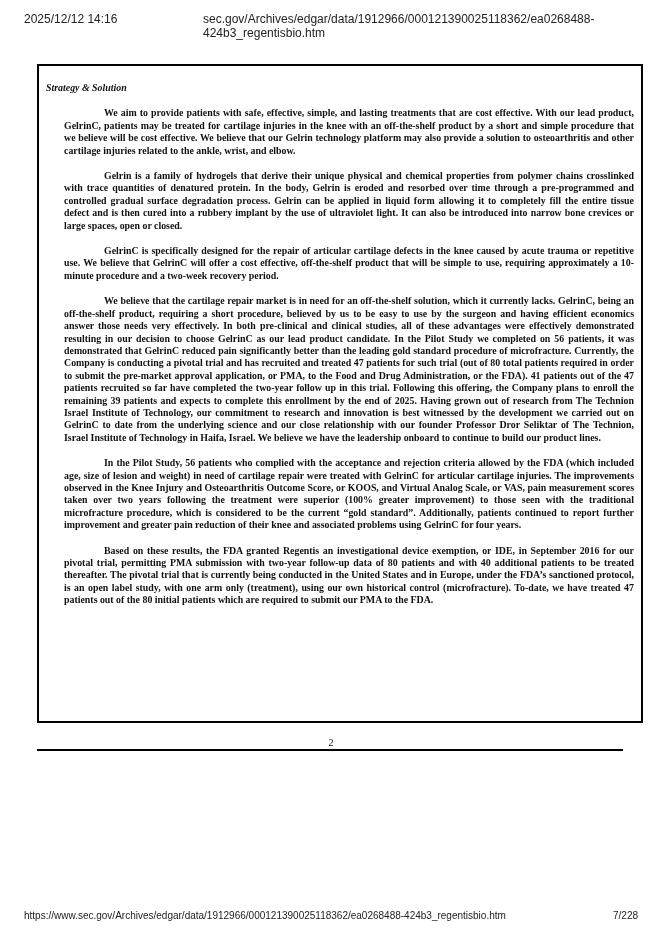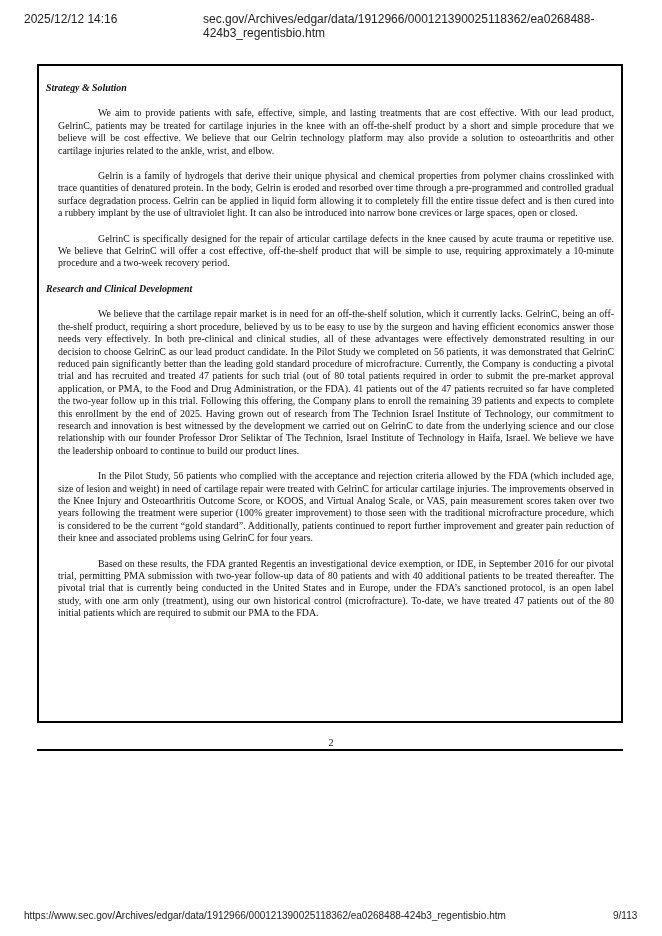--- a/index.html
+++ b/index.html
@@ -5,53 +5,52 @@
     html, body { margin: 0; padding: 0; background: #ffffff; }
     body { width: 662px; height: 936px; position: relative; overflow: hidden; }
     .hdr { position: absolute; top: 12px; font-family: "Liberation Sans", sans-serif; font-size: 12px; color: #222; }
     .hdr-left { left: 24px; }
     .hdr-center { left: 203px; }
     .ftr { position: absolute; top: 910px; font-family: "Liberation Sans", sans-serif; font-size: 10px; color: #222; }
     .ftr-left { left: 24px; }
     .ftr-right { left: 613px; }
     .box {
       position: absolute; left: 37px; top: 64px; width: 582px; height: 655px;
-      border: 2px solid #000; box-sizing: content-box;
+      border: 2px solid #000; box-sizing: content-box; padding-left: 20px;
     }
     .content {
       position: absolute; left: 7px; right: 7px; top: 16px;
       font-family: "Liberation Serif", serif; font-size: 9.9px; line-height: 12.4px; color: #111;
       text-align: justify;
     }
     .content h3 {
       margin: 0 0 13px 0; font-size: 9.9px; font-weight: bold; font-style: italic; line-height: 12.4px;
     }
-    .content p { margin: 0 0 13px 12px; text-indent: 40px; }
+    .content p { margin: 0 0 13px 18px; text-indent: 40px; font-weight: bold; }
     .pagenum {
       position: absolute; left: 0; width: 662px; top: 737px; text-align: center;
       font-family: "Liberation Serif", serif; font-size: 10px; color: #111;
     }
     .rule { position: absolute; left: 37px; width: 586px; top: 749px; height: 2px; background: #000; }
   </style>
 </head>
 <body>
 
 <div class="hdr hdr-left">2025/12/12 14:16</div>
 <div class="hdr hdr-center">sec.gov/Archives/edgar/data/1912966/000121390025118362/ea0268488-424b3_regentisbio.htm</div>
 
 <div class="box">
   <div class="content">
     <h3>Strategy &amp; Solution</h3>
     <p>We aim to provide patients with safe, effective, simple, and lasting treatments that are cost effective. With our lead product, GelrinC, patients may be treated for cartilage injuries in the knee with an off-the-shelf product by a short and simple procedure that we believe will be cost effective. We believe that our Gelrin technology platform may also provide a solution to osteoarthritis and other cartilage injuries related to the ankle, wrist, and elbow.</p>
     <p>Gelrin is a family of hydrogels that derive their unique physical and chemical properties from polymer chains crosslinked with trace quantities of denatured protein. In the body, Gelrin is eroded and resorbed over time through a pre-programmed and controlled gradual surface degradation process. Gelrin can be applied in liquid form allowing it to completely fill the entire tissue defect and is then cured into a rubbery implant by the use of ultraviolet light. It can also be introduced into narrow bone crevices or large spaces, open or closed.</p>
     <p>GelrinC is specifically designed for the repair of articular cartilage defects in the knee caused by acute trauma or repetitive use. We believe that GelrinC will offer a cost effective, off-the-shelf product that will be simple to use, requiring approximately a 10-minute procedure and a two-week recovery period.</p>
-    <h3>Research and Clinical Development</h3>
     <p>We believe that the cartilage repair market is in need for an off-the-shelf solution, which it currently lacks. GelrinC, being an off-the-shelf product, requiring a short procedure, believed by us to be easy to use by the surgeon and having efficient economics answer those needs very effectively. In both pre-clinical and clinical studies, all of these advantages were effectively demonstrated resulting in our decision to choose GelrinC as our lead product candidate. In the Pilot Study we completed on 56 patients, it was demonstrated that GelrinC reduced pain significantly better than the leading gold standard procedure of microfracture. Currently, the Company is conducting a pivotal trial and has recruited and treated 47 patients for such trial (out of 80 total patients required in order to submit the pre-market approval application, or PMA, to the Food and Drug Administration, or the FDA). 41 patients out of the 47 patients recruited so far have completed the two-year follow up in this trial. Following this offering, the Company plans to enroll the remaining 39 patients and expects to complete this enrollment by the end of 2025. Having grown out of research from The Technion Israel Institute of Technology, our commitment to research and innovation is best witnessed by the development we carried out on GelrinC to date from the underlying science and our close relationship with our founder Professor Dror Seliktar of The Technion, Israel Institute of Technology in Haifa, Israel. We believe we have the leadership onboard to continue to build our product lines.</p>
     <p>In the Pilot Study, 56 patients who complied with the acceptance and rejection criteria allowed by the FDA (which included age, size of lesion and weight) in need of cartilage repair were treated with GelrinC for articular cartilage injuries. The improvements observed in the Knee Injury and Osteoarthritis Outcome Score, or KOOS, and Virtual Analog Scale, or VAS, pain measurement scores taken over two years following the treatment were superior (100% greater improvement) to those seen with the traditional microfracture procedure, which is considered to be the current “gold standard”. Additionally, patients continued to report further improvement and greater pain reduction of their knee and associated problems using GelrinC for four years.</p>
     <p>Based on these results, the FDA granted Regentis an investigational device exemption, or IDE, in September 2016 for our pivotal trial, permitting PMA submission with two-year follow-up data of 80 patients and with 40 additional patients to be treated thereafter. The pivotal trial that is currently being conducted in the United States and in Europe, under the FDA’s sanctioned protocol, is an open label study, with one arm only (treatment), using our own historical control (microfracture). To-date, we have treated 47 patients out of the 80 initial patients which are required to submit our PMA to the FDA.</p>
   </div>
 </div>
 
 <div class="pagenum">2</div>
 <div class="rule"></div>
 
 <div class="ftr ftr-left">https://www.sec.gov/Archives/edgar/data/1912966/000121390025118362/ea0268488-424b3_regentisbio.htm</div>
-<div class="ftr ftr-right">9/113</div>
+<div class="ftr ftr-right">7/228</div>
 
 </body></html>

